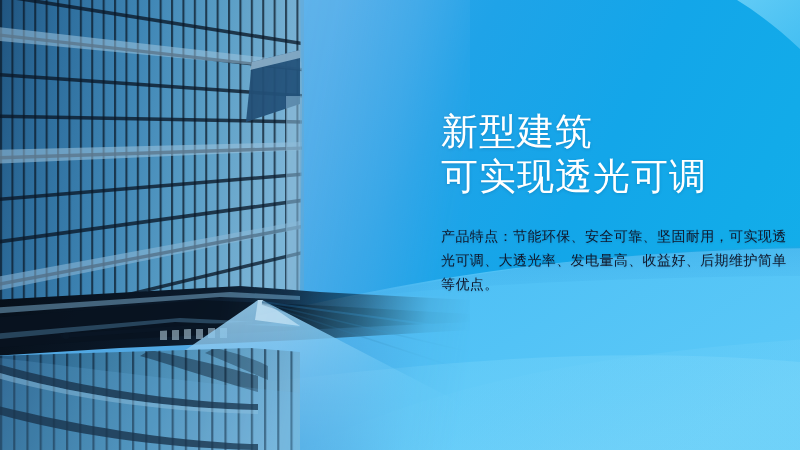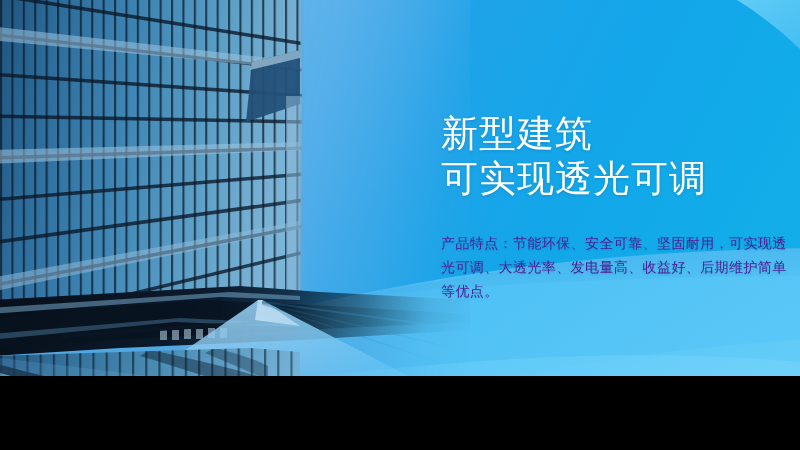--- a/index.html
+++ b/index.html
@@ -6,23 +6,23 @@
   html, body {
     margin: 0;
     padding: 0;
     background: #000;
   }
   * { box-sizing: border-box; }
 
   .banner {
     position: relative;
     width: 800px;
-    height: 376px;
+    height: 450px;
     overflow: hidden;
-    font-family: Liberation Sans, sans-serif;
+    font-family: Liberation Mono, monospace;
     background: #18a6e6;
   }
 
   
   .bg-base {
     position: absolute;
     inset: 0;
     background:
       linear-gradient(118deg,
         #8cc9f0 0%,
@@ -77,22 +77,22 @@
     font-size: 37px;
     line-height: 44px;
     font-weight: 400;
     letter-spacing: 1px;
     text-shadow: 0 1px 3px rgba(10,70,120,0.25);
     white-space: nowrap;
   }
   .title-line2 { margin-top: 1px; }
 
   .desc {
-    margin-top: 30px;
-    color: #4c1d95;
+    margin-top: 24px;
+    color: #0f172a;
     font-size: 14px;
     line-height: 24px;
     font-weight: 400;
     letter-spacing: 0.4px;
     width: 348px;
     text-shadow: 0 1px 2px rgba(10,70,120,0.20);
   }
 </style>
 </head>
 <body>

